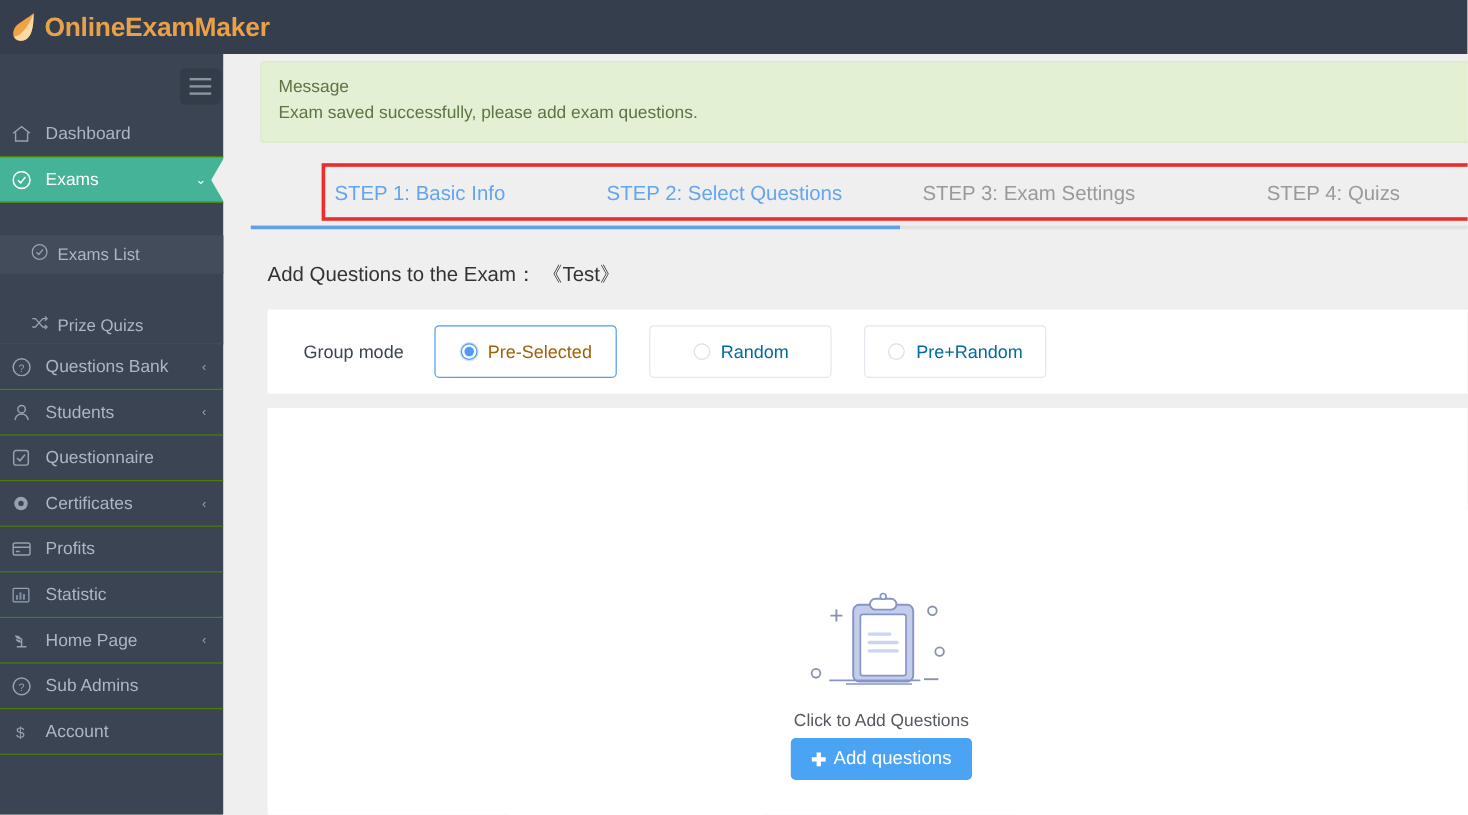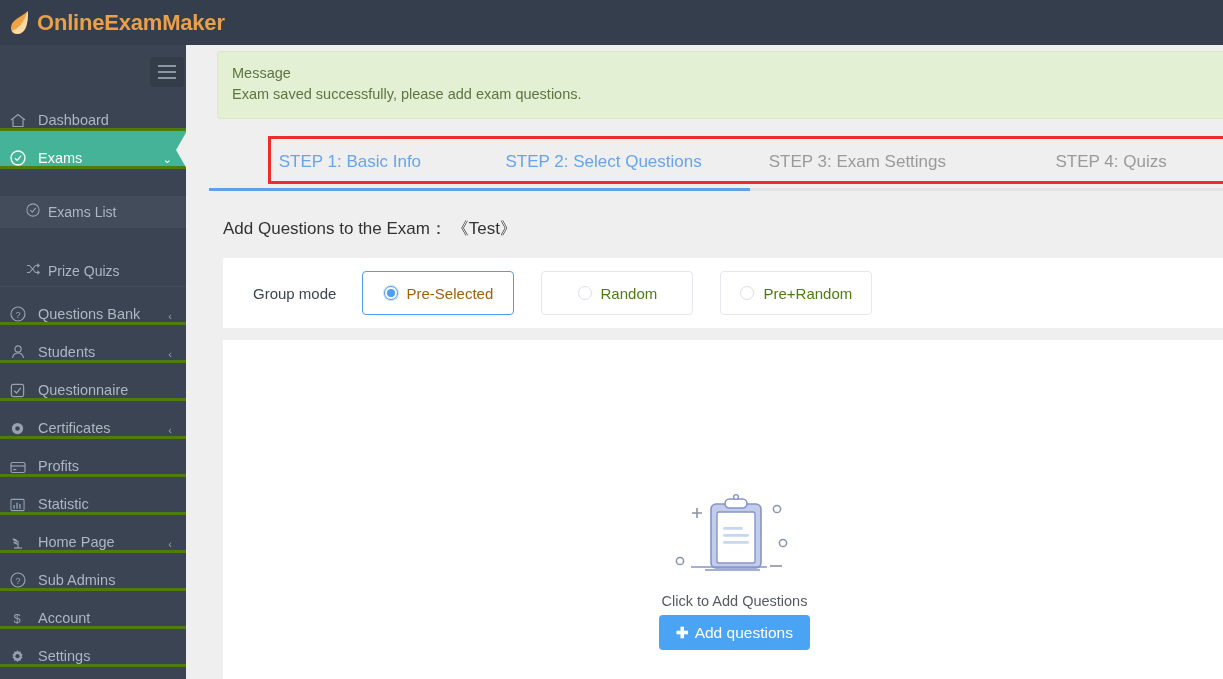--- a/index.html
+++ b/index.html
@@ -42,24 +42,24 @@
     position: absolute; right: 2px; top: 12px;
     width: 34px; height: 30px;
     background: #333c49; border-radius: 4px;
     display: flex; flex-direction: column; justify-content: center;
     align-items: center; gap: 4px; cursor: pointer;
   }
   .hamburger span {
     display: block; width: 18px; height: 2px; background: #8b94a3;
   }
   .nav-item {
-    display: flex; align-items: flex-end;
+    display: flex; align-items: center;
     height: 38px; padding-left: 10px;
     color: #aeb6c3; font-size: 14.5px;
-    border-bottom: 3px solid #4d7c0f;
+    border-bottom: 1px solid #4d7c0f;
     position: relative; cursor: pointer;
   }
   .nav-item .ico {
     width: 24px; flex: 0 0 24px;
     display: flex; align-items: center; justify-content: flex-start;
     color: #98a1b0; font-size: 15px;
   }
   .nav-item .lbl { flex: 1 1 auto; padding-left: 4px; }
   .nav-item .caret {
     font-size: 11px; color: #98a1b0; padding-right: 14px;
@@ -158,21 +158,21 @@
   }
   .card-label {
     font-size: 15px; color: #3c4450;
     margin-right: 26px;
   }
   .radio-btn {
     width: 152px; height: 44px;
     border: 1px solid #e4e7ed; border-radius: 4px;
     display: flex; align-items: center; justify-content: center;
     margin-right: 27px;
-    font-size: 15px; color: #4d7c0f;
+    font-size: 15px; color: #0369a1;
     cursor: pointer; background: #fff;
   }
   .radio-btn.checked {
     border-color: #4e9cf5; color: #a16207;
   }
   .dot {
     width: 14px; height: 14px; border-radius: 50%;
     border: 1px solid #dcdfe6; background: #fff;
     margin-right: 9px; position: relative; flex: 0 0 14px;
   }
@@ -379,30 +379,20 @@
     <div class="nav-item">
       <span class="ico">
         <svg width="14" height="16" viewBox="0 0 14 16">
             <text x="7" y="12.6" font-size="13" fill="#98a1b0" text-anchor="middle" font-family="Liberation Sans">$</text>
           </svg>
       </span>
       <span class="lbl">Account</span>
       <span class="caret"></span>
     </div>
 
-    <div class="nav-item">
-      <span class="ico">
-        <svg width="15" height="15" viewBox="0 0 16 16">
-            <path d="M8 1.2 L9.3 3 L11.4 2.6 L11.6 4.8 L13.5 5.8 L12.4 7.6 L13.5 9.4 L11.6 10.4 L11.4 12.6 L9.3 12.2 L8 14 L6.7 12.2 L4.6 12.6 L4.4 10.4 L2.5 9.4 L3.6 7.6 L2.5 5.8 L4.4 4.8 L4.6 2.6 L6.7 3 Z" fill="#98a1b0"></path>
-            <circle cx="8" cy="7.6" r="2.3" fill="#3a4452"></circle>
-          </svg>
-      </span>
-      <span class="lbl">Settings</span>
-      <span class="caret"></span>
-    </div>
   </div>
 
   <div class="main">
 
     <div class="alert">
       <span class="t1">Message</span>
       <span class="t2">Exam saved successfully, please add exam questions.</span>
     </div>
 
     <div class="steps-zone">

